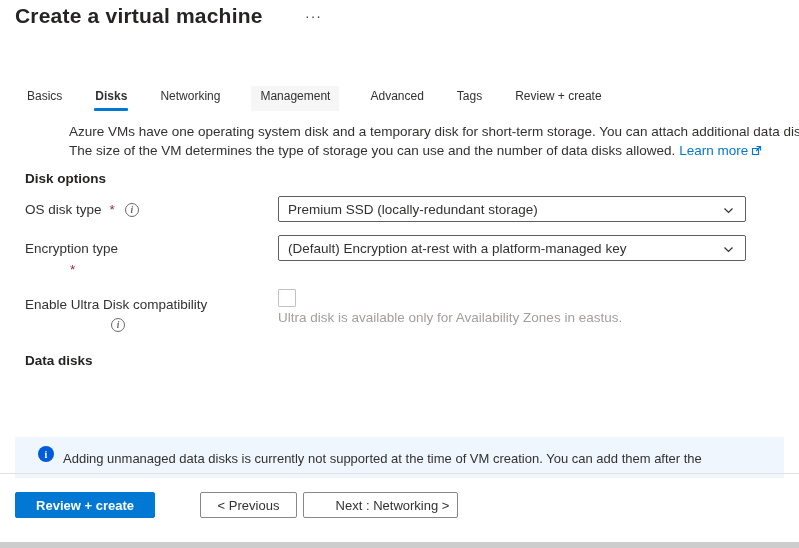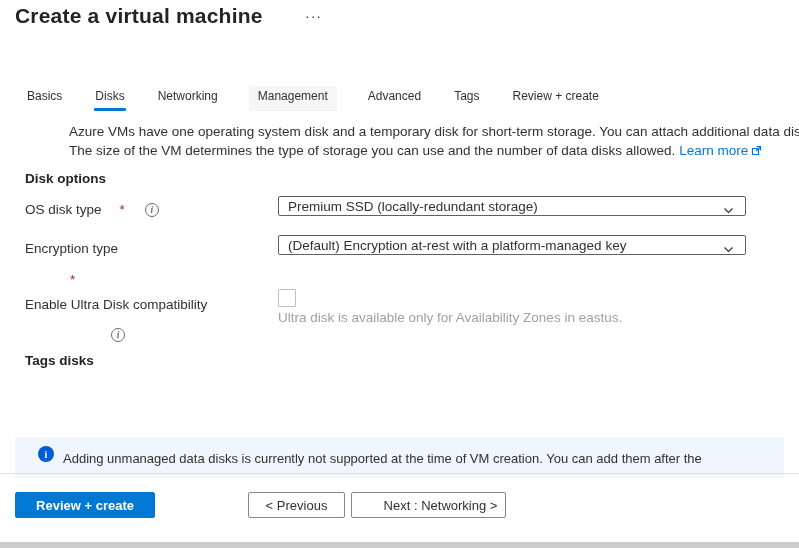--- a/index.html
+++ b/index.html
@@ -14,47 +14,47 @@
     font-size:21px; font-weight:700; color:#252423; letter-spacing:.2px;
   }
   .more-btn {
     position:absolute; left:305px; top:8px; font-size:14px; color:#444;
     letter-spacing:1px; cursor:pointer; line-height:16px;
   }
   
   .tabs { position:absolute; left:25px; top:86px; display:flex; gap:29px; font-size:12px; }
   .tab { position:relative; padding:3px 2px 8px 2px; color:#323130; cursor:pointer; white-space:nowrap; }
   .tab.hovered { background:#f6f6f6; padding-left:9px; padding-right:9px; }
-  .tab.active { font-weight:400; }
+  .tab.active { font-weight:700; }
   .tab.active::after {
     content:""; position:absolute; left:1px; right:1px; bottom:0;
     height:3px; background:#0078d4; border-radius:1px;
   }
   
   .intro {
     position:absolute; left:25px; top:122px; width:756px;
     font-size:13.5px; line-height:19px; color:#323130;margin-left:44px;
   }
   .link { color:#0078d4; text-decoration:none; cursor:pointer; }
   .ext-icon { display:inline-block; vertical-align:-1px; margin-left:3px; }
   
   .section-heading { position:absolute; font-size:13.5px; font-weight:700; color:#252423; }
   .h-disk-options { left:25px; top:171px; }
   .h-data-disks  { left:25px; top:353px; }
   
-  .field-label { position:absolute; left:25px; font-size:13.5px; color:#323130; display:flex; align-items:center; gap:16px; }
+  .field-label { position:absolute; left:25px; font-size:13.5px; color:#323130; display:flex; align-items:center; gap:6px; }
   .required { color:#a4262c; margin-left:2px; }
   .info-icon {
     display:inline-flex; align-items:center; justify-content:center;
     width:14px; height:14px; border:1px solid #6b6967; border-radius:50%;
     font-size:9.5px; color:#6b6967; cursor:pointer; margin-left:4px;
     font-family:"Liberation Serif",serif; font-style:italic; font-weight:700;
   }
   .dropdown {
-    position:absolute; left:278px; width:468px; height:20px;
+    position:absolute; left:278px; width:468px; height:26px;
     border:1px solid #606060; border-radius:2px; background:#fff;
     display:flex; align-items:center; font-size:13.5px; color:#323130;
     padding:0 30px 0 9px; cursor:pointer;
   }
   .dd-os  { top:196px; }
   .dd-enc { top:235px; }
   .chevron { position:absolute; right:10px; top:7px; }
   .checkbox {
     position:absolute; left:278px; top:289px; width:18px; height:18px;
     border:1px solid #c3c1bf; background:#fff; cursor:pointer; border-radius:1px;
@@ -85,21 +85,21 @@
   
   .footer-divider { position:absolute; left:0; top:473px; width:799px; height:0; border-top:1px solid #e1e0de; }
   .btn {
     position:absolute; top:492px; height:26px; font-size:13px;
     display:flex; align-items:center; justify-content:center;
     border-radius:2px; cursor:pointer; white-space:nowrap;
   }
   .btn-primary {
     left:15px; width:140px; background:#0078d4; color:#fff; font-weight:700; border:1px solid #0078d4;
   }
-  .btn-outline { background:#fff; border:1px solid #8a8886; color:#323130;margin-left:48px; }
+  .btn-outline { background:#fff; border:1px solid #8a8886; color:#323130; }
   .btn-prev { left:200px; width:97px; }
   .btn-next { left:303px; width:155px;padding-left:24px; }
   .bottom-bar { position:absolute; left:0; top:542px; width:799px; height:6px; background:#cdcdcd; }
 </style>
 </head>
 <body>
 
 <div class="page">
 
   <div class="page-title">Create a virtual machine</div>
@@ -148,21 +148,21 @@
         </svg></span>
   </div>
 
   <div class="field-label" style="top:297px;flex-direction:column;">
     <span>Enable Ultra Disk compatibility</span>
       <span class="info-icon">i</span>
   </div>
   <div class="checkbox"></div>
   <div class="helper-text">Ultra disk is available only for Availability Zones in eastus.</div>
 
-  <div class="section-heading h-data-disks">Tags disks</div>
+  <div class="section-heading h-data-disks">Data disks</div>
 
   <div class="banner">
     <span class="banner-icon">i</span>
     <div class="banner-text">Adding unmanaged data disks is currently not supported at the time of VM creation. You can add them after the VM is created.</div>
   </div>
 
   <div class="footer-divider"></div>
 
   <div class="btn btn-primary">Review + create</div>
   <div class="btn btn-outline btn-prev">&lt; Previous</div>

